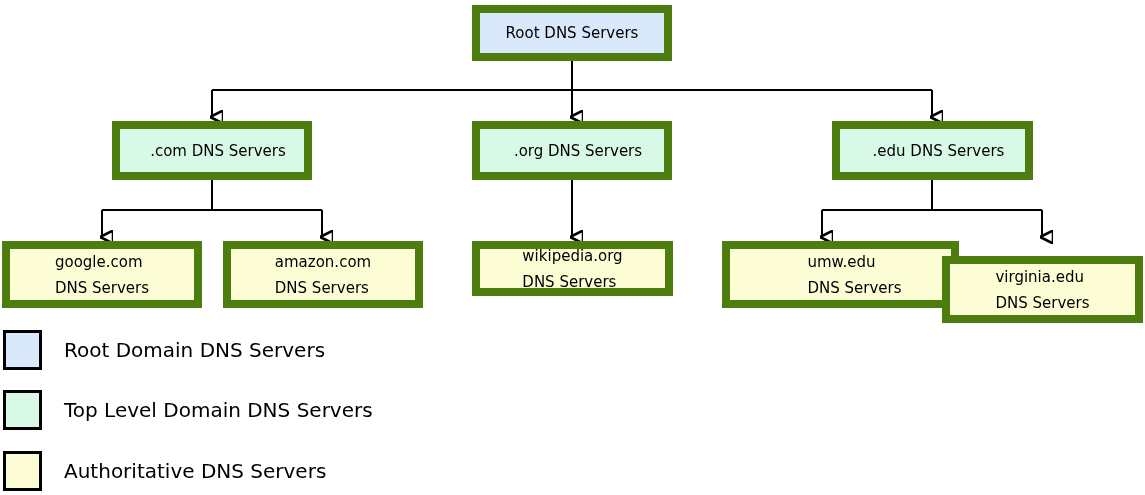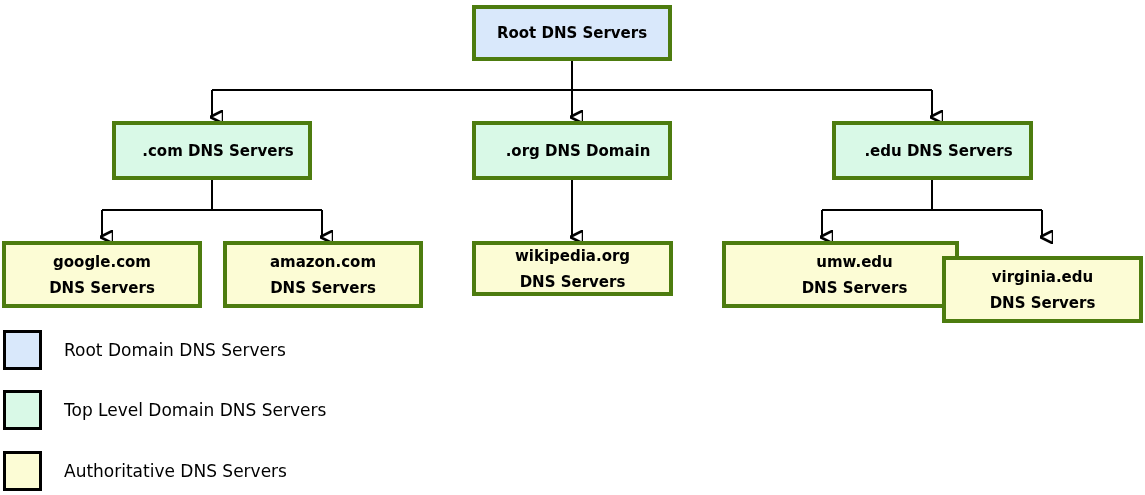--- a/index.html
+++ b/index.html
@@ -14,29 +14,27 @@
   }
   .connectors {
     position: absolute;
     left: 0; top: 0;
     width: 1145px; height: 495px;
   }
   .connectors path { stroke: #000000; stroke-width: 2; fill: none; }
   .node {
     position: absolute;
     box-sizing: border-box;
-    border: 4px solid #4d7c0f;
+    border: 8px solid #4d7c0f;
     display: flex;
     align-items: center;
     justify-content: center;
-    text-align: center;
     font-size: 15px;
     white-space: pre-line;
     line-height: 26px;
-    font-weight: bold;
   }
   .level1 { background: var(--color-root); }
   .level2 { background: var(--color-tld); padding-left: 12px; }
   .level3 { background: var(--color-authoritative); font-size: 15px; }
   .legend-row {
     position: absolute;
     left: 3px;
     height: 40px;
     display: flex;
     align-items: center;
@@ -46,21 +44,21 @@
     width: 39px;
     height: 40px;
     border: 3px solid #000000;
     flex: 0 0 auto;
   }
   .swatch-root { background: var(--color-root); }
   .swatch-tld { background: var(--color-tld); }
   .swatch-authoritative { background: var(--color-authoritative); }
   .legend-label {
     margin-left: 22px;
-    font-size: 17px;
+    font-size: 20px;
     white-space: nowrap;
   }
 </style>
 </head>
 <body>
 
 <div class="canvas">
 
   <svg class="connectors" width="1145" height="495" viewBox="0 0 1145 495" aria-hidden="true">
     <defs>
@@ -82,21 +80,21 @@
     <path d="M572,180 L572,237" marker-end="url(#arrow)"></path>
 
     <path d="M932,180 L932,210 M822,210 L1042,210"></path>
     <path d="M822,210 L822,237" marker-end="url(#arrow)"></path>
     <path d="M1042,210 L1042,237" marker-end="url(#arrow)"></path>
   </svg>
 
   <div class="node level1" style="left:472px; top:5px; width:200px; height:56px;">Root DNS Servers</div>
 
   <div class="node level2" style="left:112px; top:121px; width:200px; height:59px;">.com DNS Servers</div>
-  <div class="node level2" style="left:472px; top:121px; width:200px; height:59px;">.org DNS Domain</div>
+  <div class="node level2" style="left:472px; top:121px; width:200px; height:59px;">.org DNS Servers</div>
   <div class="node level2" style="left:832px; top:121px; width:201px; height:59px;">.edu DNS Servers</div>
 
   <div class="node level3" style="left:2px; top:241px; width:200px; height:67px;">google.com
 DNS Servers</div>
   <div class="node level3" style="left:223px; top:241px; width:200px; height:67px;">amazon.com
 DNS Servers</div>
   <div class="node level3" style="left:472px; top:241px; width:201px; height:55px;">wikipedia.org
 DNS Servers</div>
   <div class="node level3" style="left:722px; top:241px; width:237px; height:67px;padding-left:28px;">umw.edu
 DNS Servers</div>

